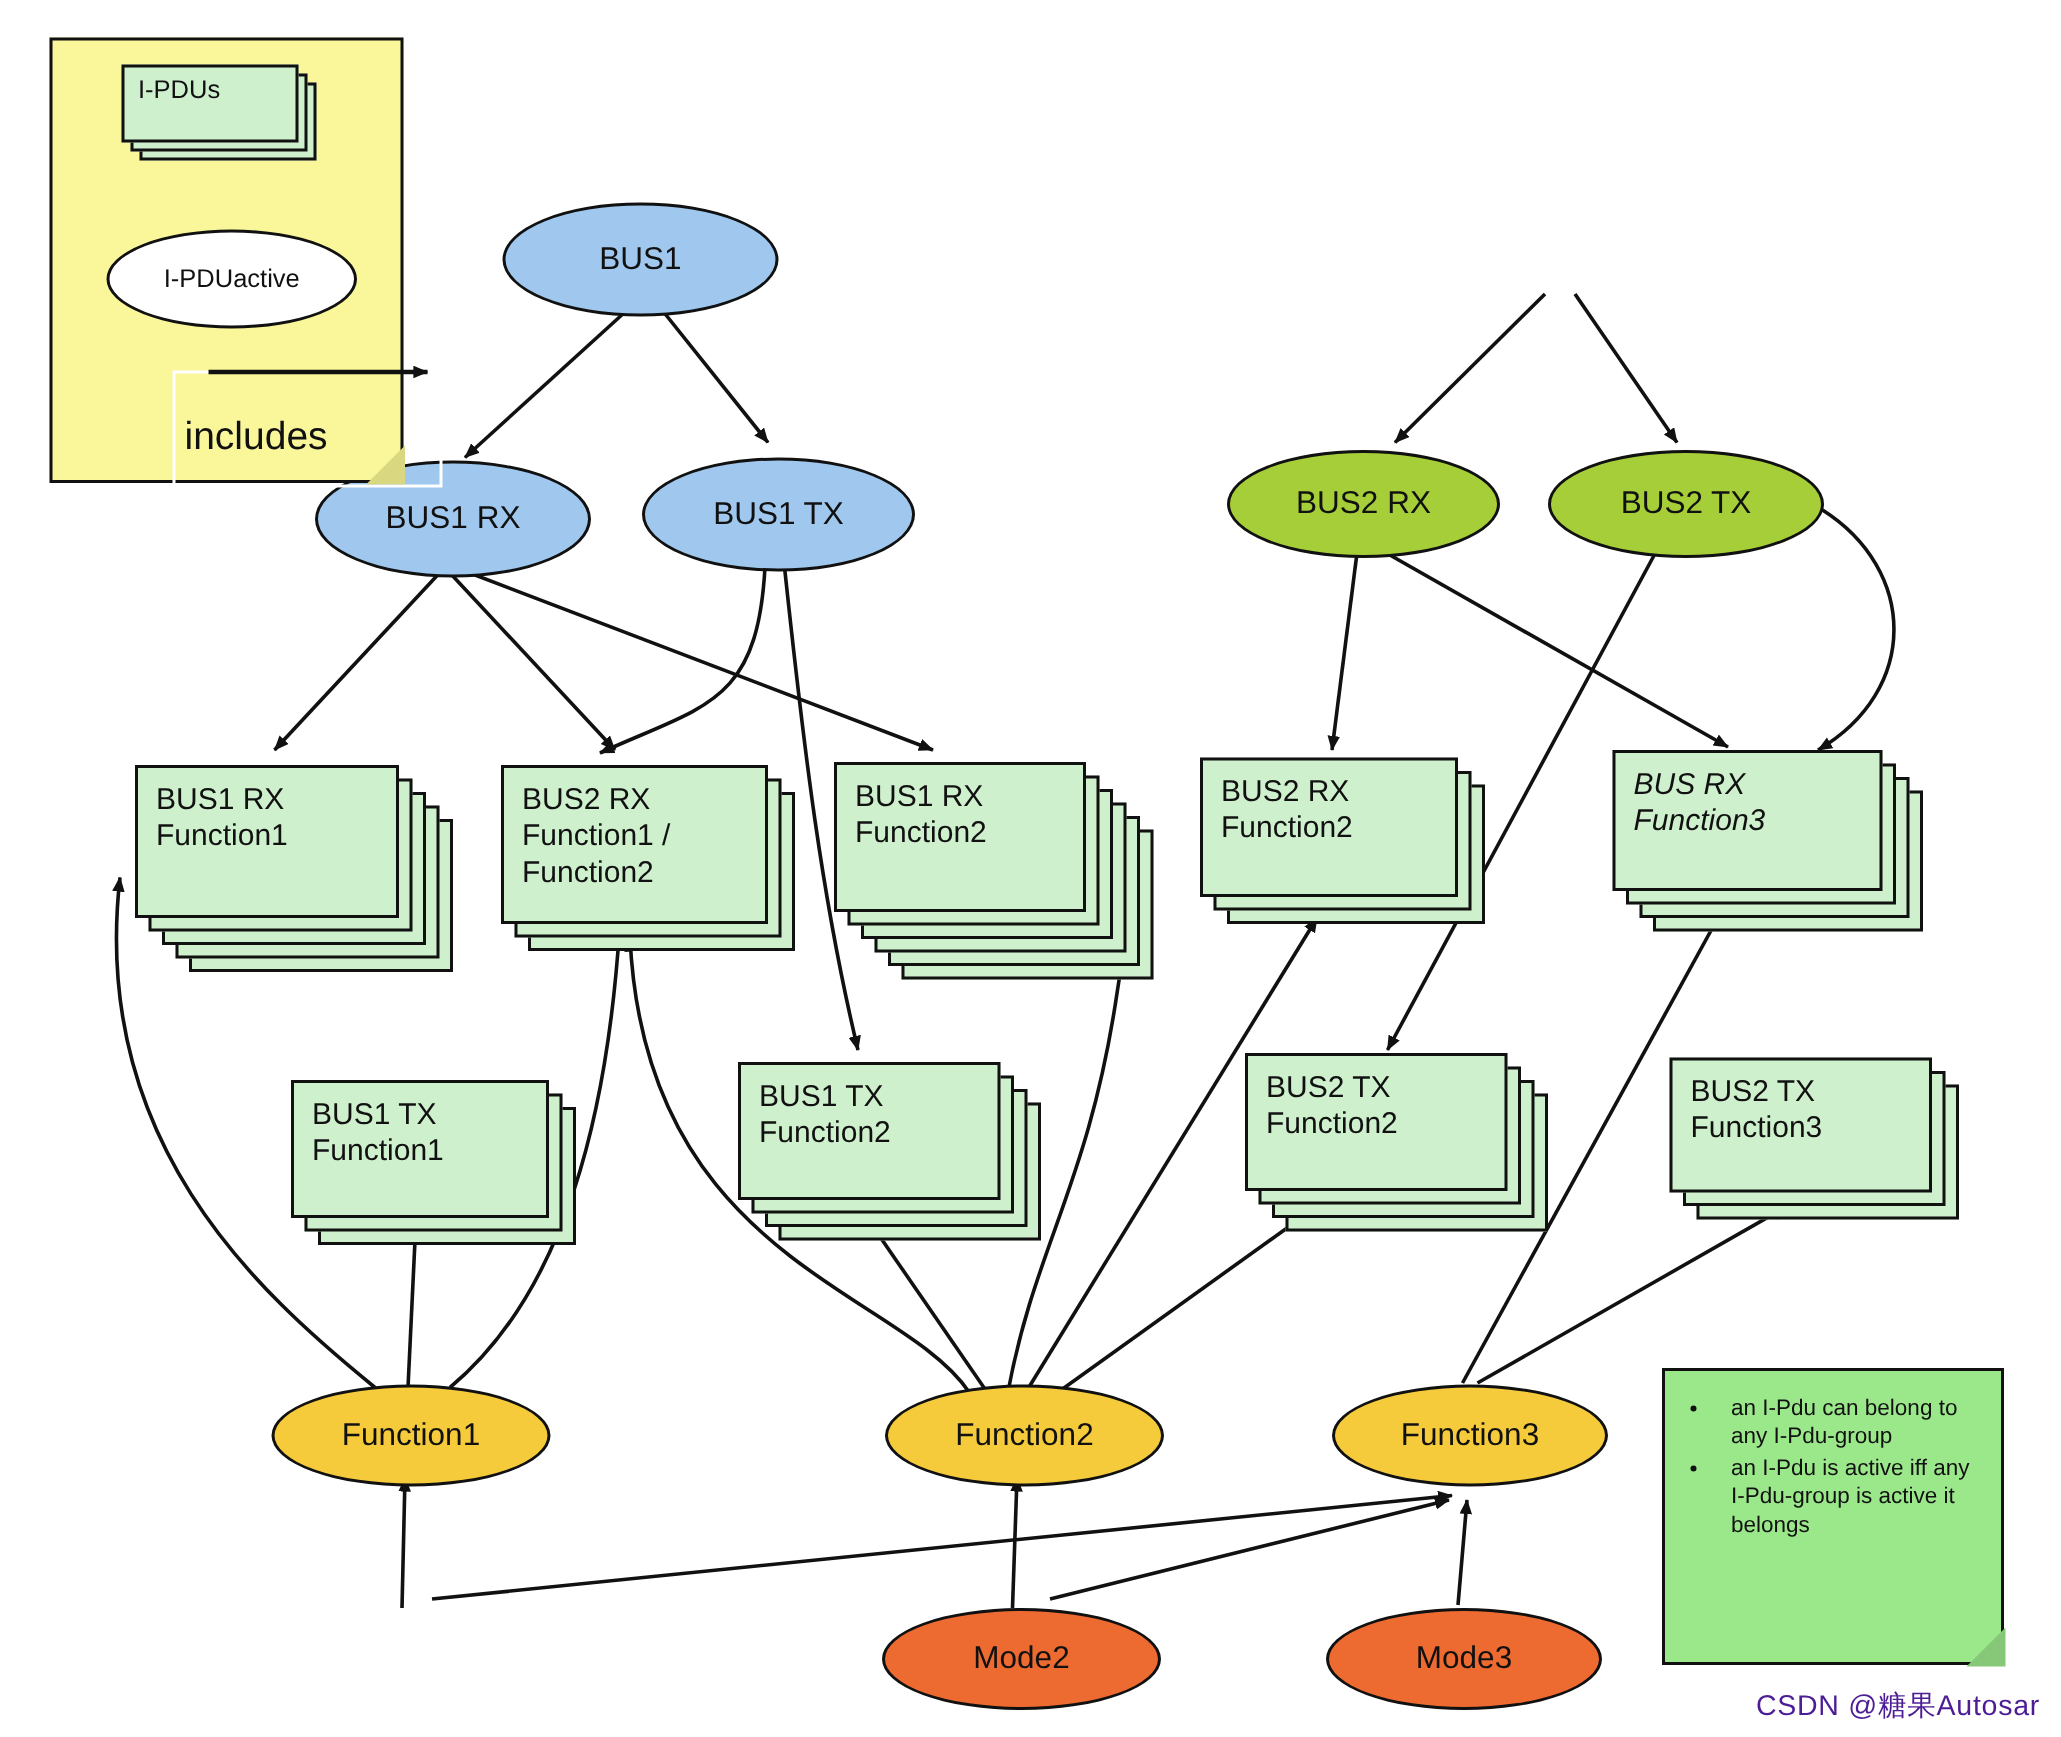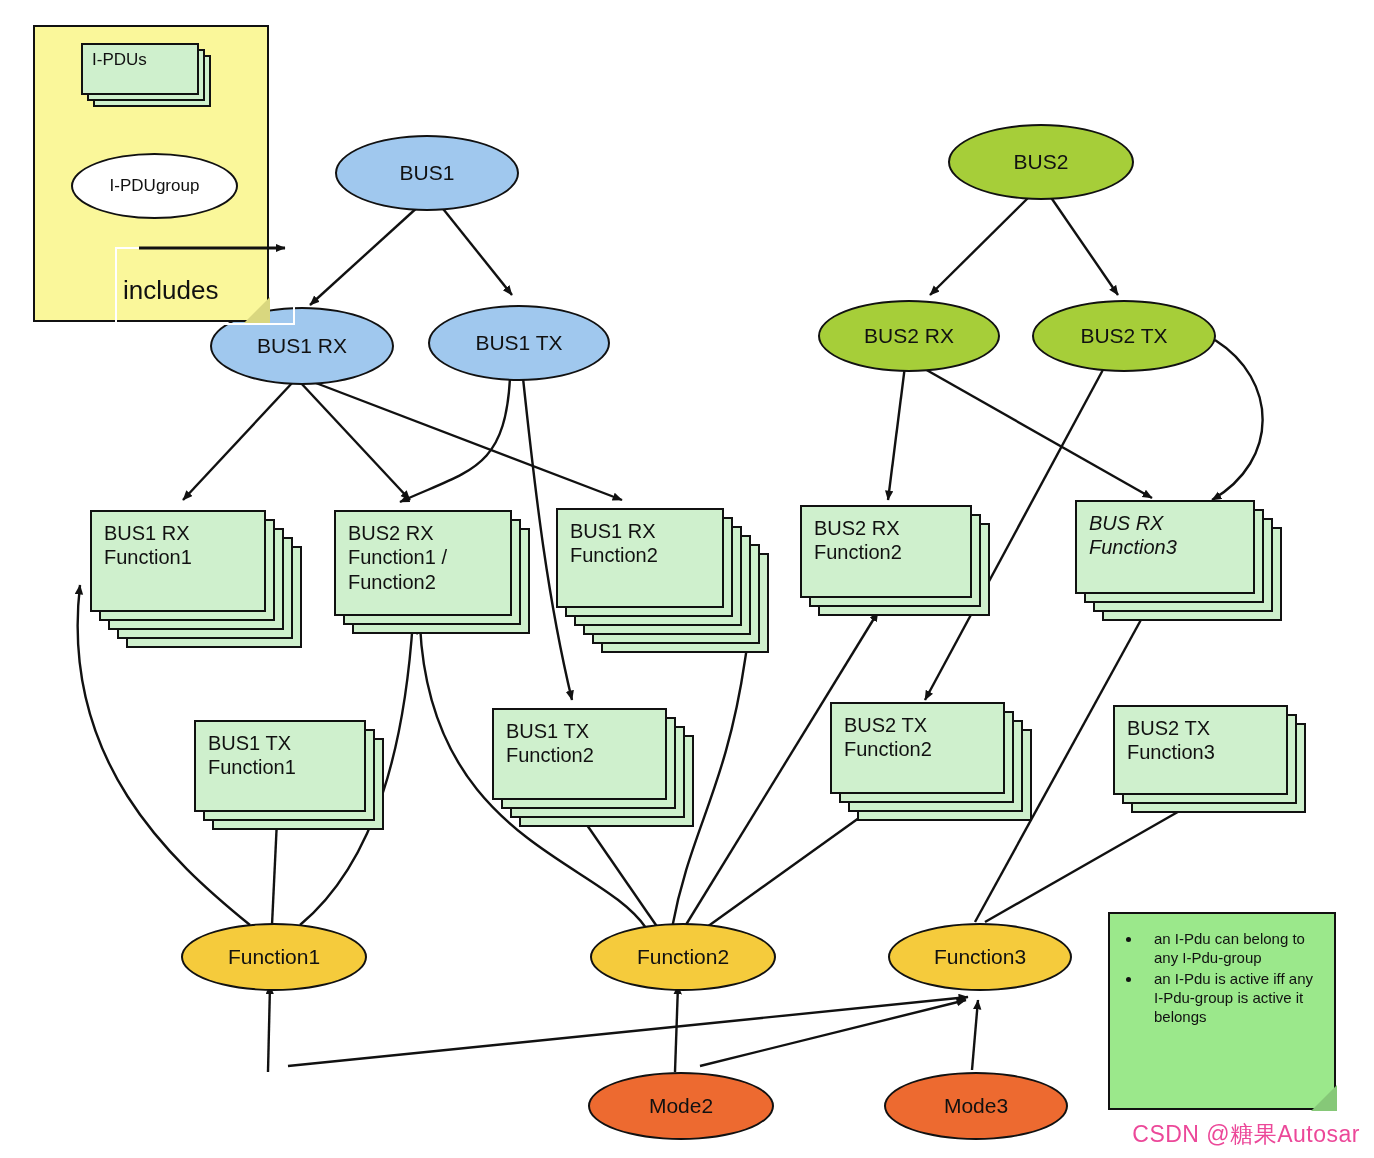--- a/index.html
+++ b/index.html
@@ -47,22 +47,22 @@
 
   .legend-arrow{position:absolute;left:38px;top:222px;width:180px;height:78px;
                 border:2px solid #ffffff;box-sizing:border-box;margin-left:44px;}
   .legend-arrow .txt{position:absolute;left:6px;top:26px;font-size:26px;color:#111;}
 
   
   .note.green ul{position:absolute;left:14px;top:18px;margin:0;padding:0 14px 0 20px;
                  list-style:disc;font-size:15px;line-height:1.26;color:#111;}
   .note.green li{margin-bottom:2px;padding-left:12px;}
 
-  .watermark{position:absolute;right:14px;bottom:8px;color:#ec4899;
-             font-size:23px;letter-spacing:.5px;z-index:9;}
+  .watermark{position:absolute;right:14px;bottom:8px;color:#4c1d95;
+             font-size:19px;letter-spacing:.5px;z-index:9;}
 </style>
 </head>
 <body>
 
 <div id="stage">
 
   <svg class="edges" viewBox="0 0 1374 1158">
     <defs>
       <marker id="ah" markerWidth="11" markerHeight="11" refX="9.4" refY="4.2" orient="auto" markerUnits="userSpaceOnUse">
         <path d="M0,0 L10,4.2 L0,8.4 Z" fill="#111"></path>
@@ -114,40 +114,39 @@
     <div class="body"></div>
 
     <div class="stack legend-stack">
       <div class="sheet" style="left:12px;top:12px;width:118px;height:52px;"></div>
       <div class="sheet" style="left:6px;top:6px;width:118px;height:52px;"></div>
       <div class="front" style="width:118px;height:52px;">I-PDUs</div>
     </div>
 
     <div class="ell white legend-ell">
       <span class="l1">I-PDU</span>
-      <span class="l2">group</span>
+      <span class="l2">active</span>
     </div>
 
     <div class="legend-arrow">
       <svg width="176" height="26" style="position:absolute;left:18px;top:-14px;">
         <g fill="none" stroke="#111" stroke-width="3" marker-end="url(#ah)">
           <path d="M4,13 L150,13"></path>
         </g>
       </svg>
       <span class="txt">includes</span>
     </div>
 
     <div class="fold"></div>
   </div>
 
   <div class="ell blue" style="left:335px;top:135px;width:180px;height:72px;">BUS1</div>
   <div class="ell blue" style="left:210px;top:307px;width:180px;height:74px;">BUS1 RX</div>
   <div class="ell blue" style="left:428px;top:305px;width:178px;height:72px;">BUS1 TX</div>
 
-  <div class="ell olive" style="left:948px;top:124px;width:182px;height:72px;">BUS2</div>
   <div class="ell olive" style="left:818px;top:300px;width:178px;height:68px;">BUS2 RX</div>
   <div class="ell olive" style="left:1032px;top:300px;width:180px;height:68px;">BUS2 TX</div>
 
   <div class="ell gold" style="left:181px;top:923px;width:182px;height:64px;">Function1</div>
   <div class="ell gold" style="left:590px;top:923px;width:182px;height:64px;">Function2</div>
   <div class="ell gold" style="left:888px;top:923px;width:180px;height:64px;">Function3</div>
 
   <div class="ell orange" style="left:588px;top:1072px;width:182px;height:64px;">Mode2</div>
   <div class="ell orange" style="left:884px;top:1072px;width:180px;height:64px;">Mode3</div>
 

